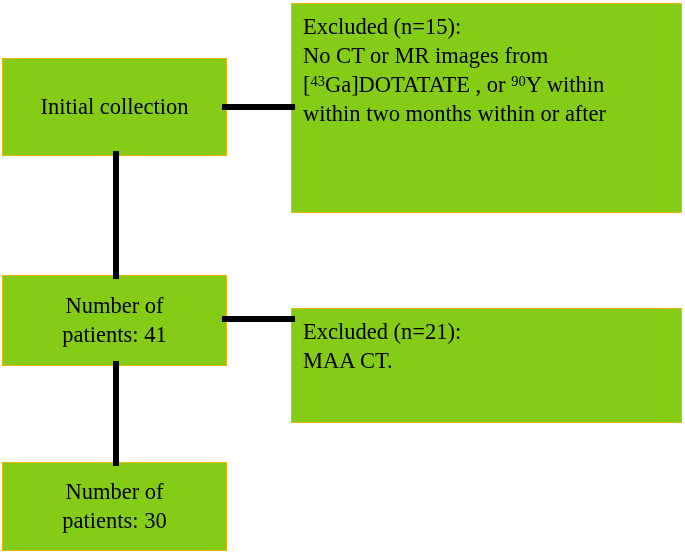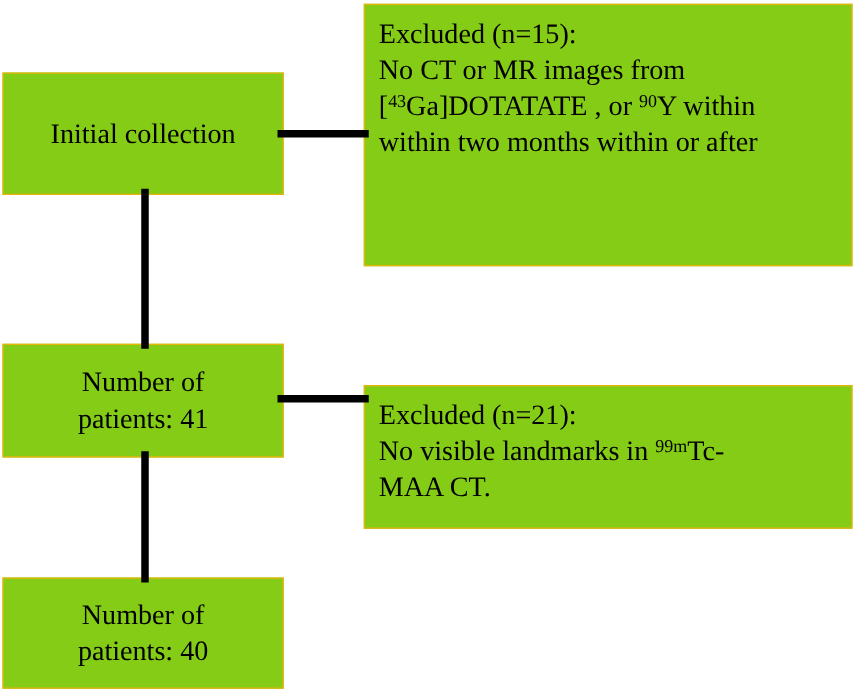--- a/index.html
+++ b/index.html
@@ -80,33 +80,32 @@
     <span class="ln">Initial collection</span>
   </div>
 
   <div class="node node-left" id="box-n41">
     <span class="ln">Number of</span>
     <span class="ln">patients: 41</span>
   </div>
 
   <div class="node node-left" id="box-n20">
     <span class="ln">Number of</span>
-    <span class="ln">patients: 40</span>
+    <span class="ln">patients: 30</span>
   </div>
 
   <div class="node node-right" id="box-excluded-1">
     <span class="ln">Excluded (n=15):</span>
     <span class="ln">No CT or MR images from</span>
     <span class="ln"><span>[</span><sup>43</sup><span>Ga]DOTATATE , or </span><sup>90</sup><span>Y within</span></span>
     <span class="ln">within two months within or after</span>
   </div>
 
   <div class="node node-right" id="box-excluded-2">
     <span class="ln">Excluded (n=21):</span>
-    <span class="ln"><span>No visible landmarks in </span><sup>99m</sup><span>Tc-</span></span>
     <span class="ln">MAA CT.</span>
   </div>
 
   <div class="connector" id="conn-v1"></div>
   <div class="connector" id="conn-v2"></div>
   <div class="connector" id="conn-h1"></div>
   <div class="connector" id="conn-h2"></div>
 
 </div>
 

